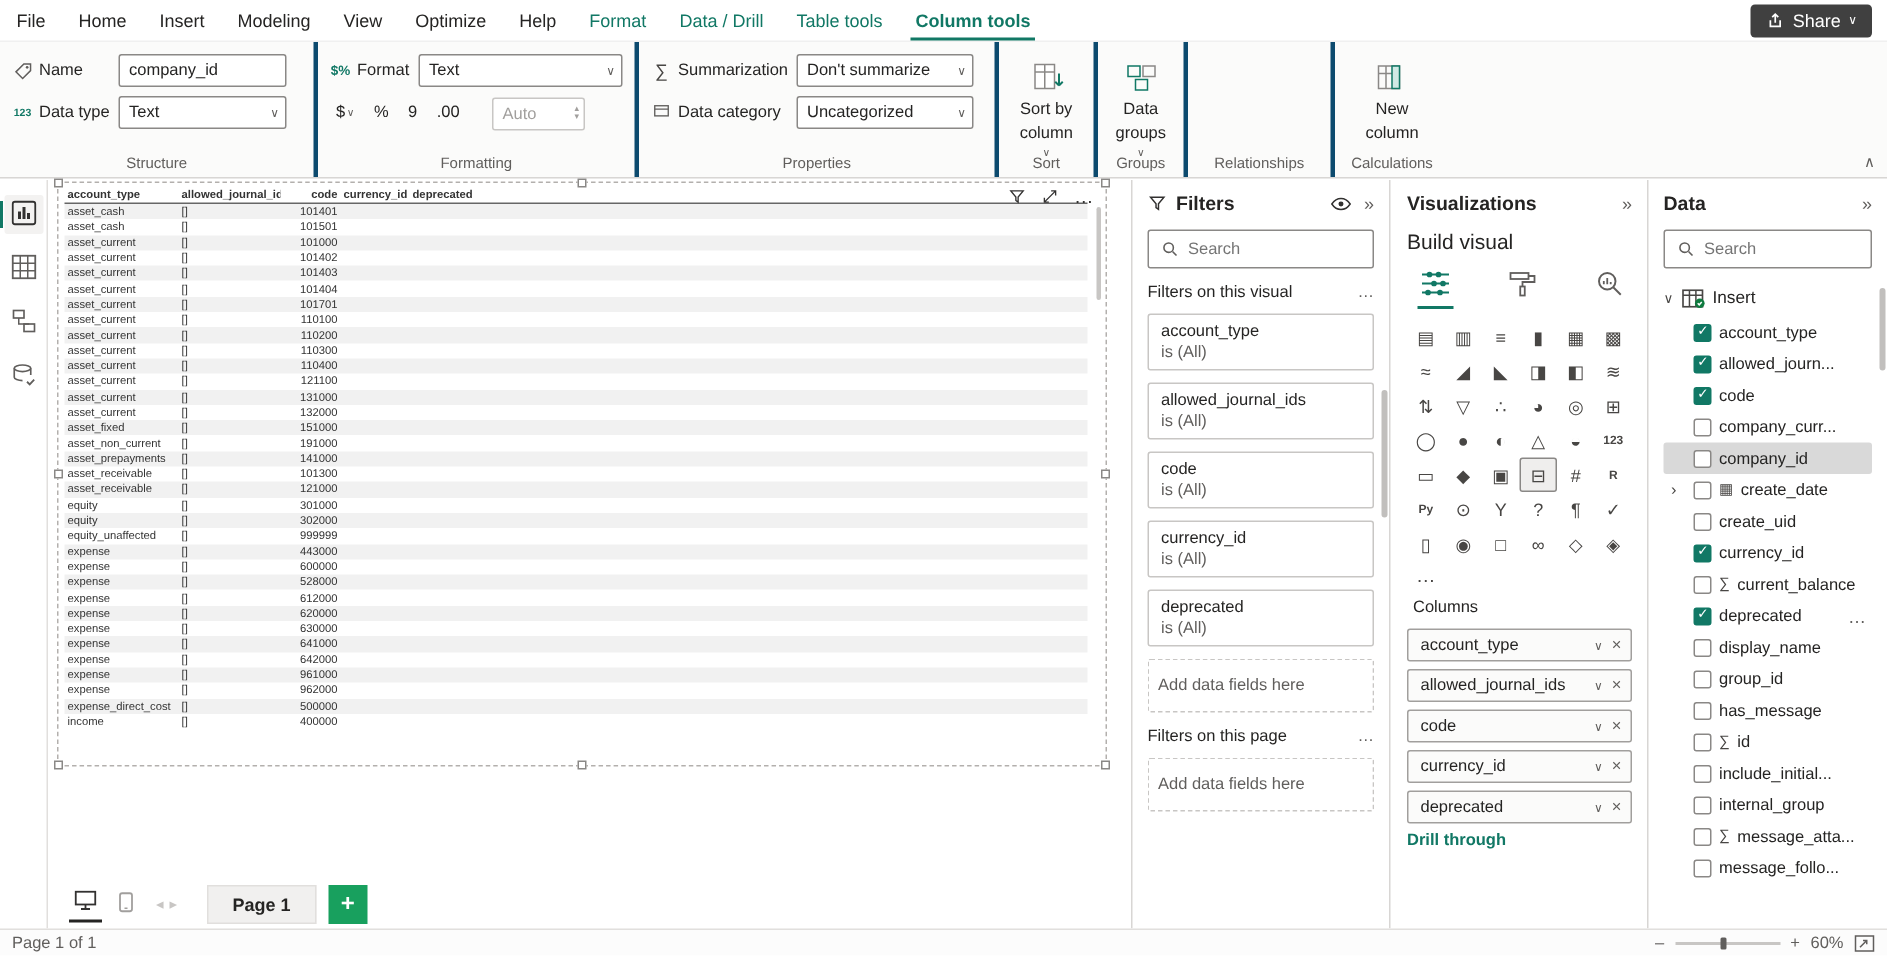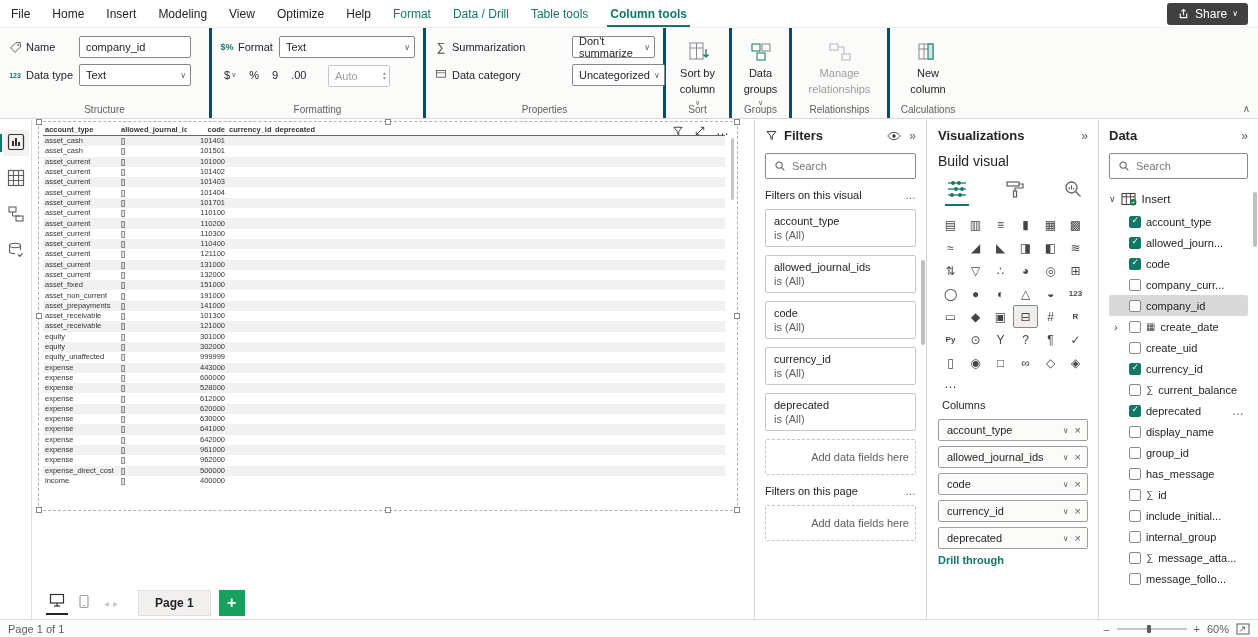--- a/index.html
+++ b/index.html
@@ -22,21 +22,21 @@
 .rrow{display:flex;align-items:center;gap:5px;height:24px;margin-bottom:4px;font-size:11px;}
 .rlab{display:flex;align-items:center;gap:4px;flex:none;}
 .w64{width:66px;} .w52{width:54px;} .w92{width:92px;}
 .ricon{display:inline-flex;align-items:center;justify-content:center;width:14px;}
 .dtype-ic{font-size:7px;font-weight:bold;color:#117865;letter-spacing:0;}
 .money-ic{font-size:9px;font-weight:bold;color:#117865;}
 .sigma-ic{font-size:12px;color:#484644;}
 .rinput{height:22px;border:1px solid #8a8886;border-radius:2px;font-size:11px;padding:0 6px;font-family:inherit;width:112px;background:#fff;color:#252423;}
 .rdrop{height:22px;border:1px solid #8a8886;border-radius:2px;font-size:11px;padding:0 4px 0 6px;background:#fff;display:flex;align-items:center;justify-content:space-between;cursor:pointer;}
 .rdrop .caret{color:#605e5c;font-size:8px;margin-left:4px;}
-.dw112{width:112px;} .dw140{width:140px;} .dw118{width:118px;margin-left:41px;}
+.dw112{width:112px;} .dw140{width:140px;} .dw118{width:118px;}
 .fmt-btn{height:20px;border:none;background:none;font-size:11px;display:flex;align-items:center;gap:1px;padding:0 4px;color:#252423;cursor:pointer;font-family:inherit;}
 .fmt-btn .caret{font-size:7px;color:#605e5c;}
 .auto-box{width:62px;height:22px;border:1px solid #c8c6c4;border-radius:2px;color:#a19f9d;background:#fff;display:flex;align-items:center;justify-content:space-between;padding:0 3px 0 6px;font-size:11px;margin-left:4px;}
 .spin{display:flex;flex-direction:column;font-size:6px;color:#a19f9d;line-height:5px;cursor:pointer;}
 .bigbtn{display:flex;flex-direction:column;align-items:center;gap:3px;padding:5px 4px 0;font-size:11px;line-height:1.15;text-align:center;cursor:pointer;border-radius:2px;}
 .bigbtn.disabled{opacity:.45;cursor:default;}
 .bigbtn .bicon{height:24px;display:flex;align-items:center;justify-content:center;}
 .bigbtn .caret{font-size:7px;color:#605e5c;}
 .ribbon-collapse{position:absolute;right:8px;bottom:4px;color:#605e5c;font-size:10px;cursor:pointer;}
 
@@ -88,21 +88,21 @@
 .pane-header{display:flex;align-items:center;gap:6px;font-size:13px;font-weight:bold;color:#252423;margin-bottom:10px;}
 .ph-right{margin-left:auto;display:flex;align-items:center;gap:8px;}
 .collapse-g{font-weight:normal;color:#605e5c;cursor:pointer;font-size:12px;}
 .searchbox{display:flex;align-items:center;gap:6px;border:1px solid #8a8886;border-radius:2px;height:26px;padding:0 8px;margin-bottom:10px;background:#fff;}
 .searchbox input{border:none;outline:none;flex:1;font-size:11px;font-family:inherit;color:#252423;background:transparent;min-width:0;}
 .section-row{display:flex;align-items:center;font-size:11px;color:#252423;margin:8px 0;}
 .section-row .more{margin-left:auto;color:#605e5c;cursor:pointer;}
 .filter-card{border:1px solid #c8c6c4;border-radius:2px;padding:5px 8px;margin-bottom:8px;background:#fff;cursor:pointer;}
 .fc-title{font-size:11px;color:#252423;white-space:nowrap;overflow:hidden;text-overflow:ellipsis;}
 .fc-cond{font-size:11px;color:#605e5c;margin-top:2px;}
-.add-fields{border:1px dashed #c8c6c4;border-radius:2px;padding:11px 6px;text-align:right;font-size:11px;color:#605e5c;margin-bottom:10px;}
+.add-fields{border:1px dashed #c8c6c4;border-radius:2px;padding:11px 6px;text-align:left;font-size:11px;color:#605e5c;margin-bottom:10px;}
 .pane-scroll{position:absolute;width:4px;background:#c1bfbd;border-radius:2px;}
 
 
 .build-label{font-size:14px;color:#252423;margin:0 0 8px;}
 .mode-row{display:flex;gap:28px;align-items:center;margin:0 0 10px 4px;}
 .mode-icon{width:30px;height:26px;display:flex;align-items:center;justify-content:center;cursor:pointer;position:relative;}
 .mode-icon.selected::after{content:"";position:absolute;bottom:-3px;left:3px;right:3px;height:2px;background:#117865;}
 .viz-grid{display:grid;grid-template-columns:repeat(6,25px);margin-bottom:2px;}
 .viz-icon{height:23px;display:flex;align-items:center;justify-content:center;font-size:12px;color:#484644;cursor:pointer;border:1px solid transparent;border-radius:2px;}
 .viz-icon.selected{background:#efeeed;border-color:#8a8886;}
@@ -288,31 +288,20 @@
             <rect x="8" y="12" width="8" height="7" fill="none" stroke="#117865"></rect>
           </svg>
         </span>
       <span>Data</span>
       <span><span>groups</span> <span class="caret">∨</span></span>
     </div>
     <div class="rgroup-label">Groups</div>
   </div>
 
   <div class="rgroup" style="width:98px">
-    <div class="bigbtn disabled">
-      <span class="bicon">
-          <svg width="24" height="22" viewBox="0 0 24 22">
-            <rect x="2" y="3" width="8" height="6" fill="none" stroke="#605e5c"></rect>
-            <rect x="14" y="13" width="8" height="6" fill="none" stroke="#605e5c"></rect>
-            <path d="M10 6h6v7" fill="none" stroke="#605e5c"></path>
-          </svg>
-        </span>
-      <span>Manage</span>
-      <span>relationships</span>
-    </div>
     <div class="rgroup-label">Relationships</div>
   </div>
 
   <div class="rgroup" style="width:76px;border-right:none">
     <div class="bigbtn">
       <span class="bicon">
           <svg width="24" height="22" viewBox="0 0 24 22">
             <rect x="3" y="3" width="14" height="15" fill="none" stroke="#8a8886"></rect>
             <line x1="3" y1="8" x2="17" y2="8" stroke="#8a8886"></line>
             <line x1="8" y1="3" x2="8" y2="18" stroke="#8a8886"></line>

